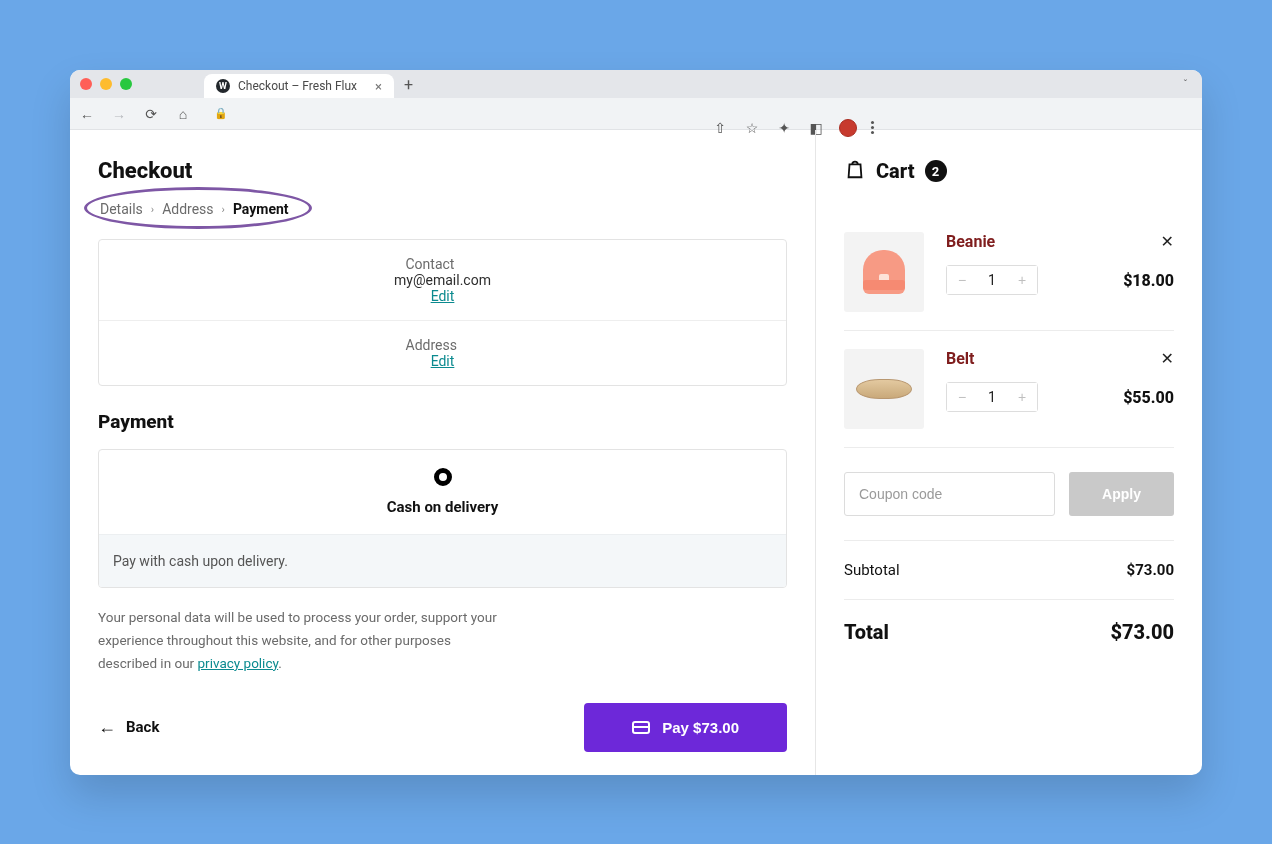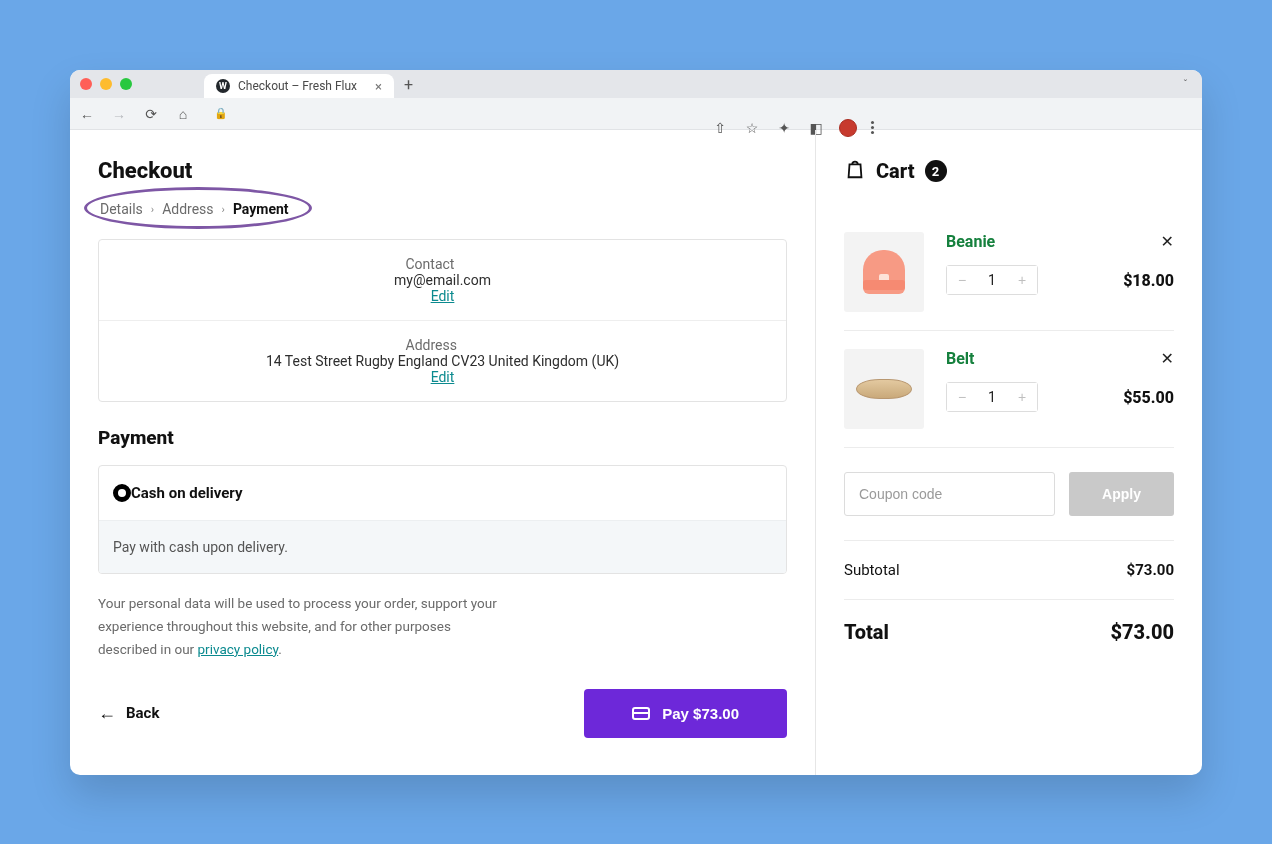--- a/index.html
+++ b/index.html
@@ -93,21 +93,21 @@
   .summary-row {
     display:flex; align-items:center; padding:16px 16px;
     font-size:14px; color:#5f5f5f;flex-direction:column;
   }
   .summary-row + .summary-row { border-top:1px solid #eee;}
   .summary-row .lbl { width: 74px; color:#6c6c6c;}
   .summary-row .val { flex:1; color:#2e2e2e;}
   .summary-row .edit { color:#0b8a8f; text-decoration:underline; font-size:14px; }
   h2 { font-size:19px; font-weight:800; color:#111; margin: 4px 0 16px 0;}
   .pay-box { border:1px solid #e3e3e3; border-radius:4px; overflow:hidden; }
-  .pay-opt { display:flex; align-items:center; gap:0; padding:18px 14px; font-size:15px; font-weight:700; color:#111;}
+  .pay-opt { display:flex; align-items:center; gap:12px; padding:18px 14px; font-size:15px; font-weight:700; color:#111;flex-direction:column;}
   .radio { width:18px;height:18px;border-radius:50%; border:5px solid #000; background:#fff; flex-shrink:0;}
   .pay-desc { background:#f4f7f9; padding:18px 14px; font-size:14px; color:#555; border-top:1px solid #eceff1;}
   .privacy { font-size:13.5px; color:#6b6b6b; line-height:1.7; margin-top:18px; max-width: 400px;}
   .privacy a { color:#0b8a8f; text-decoration:underline;}
   .actions { display:flex; align-items:center; margin-top: 28px;}
   .back { display:flex; align-items:center; gap:10px; font-size:15px; font-weight:700; color:#111;}
   .back .arr { font-size:18px; line-height:1;}
   .paybtn {
     margin-left:auto;
     background:#6d28d9; color:#fff;
@@ -122,21 +122,21 @@
   
   .cart-head { display:flex; align-items:center; gap:10px; margin-bottom: 30px;}
   .bag-ico svg { width:22px;height:22px; }
   .cart-head h3 { font-size:20px; font-weight:800; color:#111;}
   .cart-count { width:22px;height:22px;border-radius:50%;background:#111;color:#fff;font-size:13px;font-weight:700;display:flex;align-items:center;justify-content:center;}
   .cart-item { display:flex; align-items:flex-start; padding: 18px 0; border-bottom:1px solid #ececec; }
   .cart-item:first-of-type { padding-top: 10px;}
   .thumb { width:80px;height:80px;background:#f3f3f3;border-radius:3px; margin-right:22px; display:flex;align-items:center;justify-content:center; }
   .item-body { flex:1; display:flex; flex-direction:column; gap:14px;}
   .item-top { display:flex; align-items:flex-start;}
-  .item-name { font-size:16px; font-weight:700; color:#15803d;}
+  .item-name { font-size:16px; font-weight:700; color:#7f1d1d;}
   .remove { margin-left:auto; font-size:16px; color:#222; background:none; border:none;}
   .item-bottom { display:flex; align-items:center;}
   .qty { display:flex; align-items:center; border:1px solid #ddd; border-radius:3px; height:30px;}
   .qty button { width:30px;height:28px;background:#fff;border:none;color:#bfbfbf;font-size:14px; }
   .qty .n { width:30px; text-align:center; font-size:14px; color:#222;}
   .price { margin-left:auto; font-weight:800; font-size:16px; color:#111;}
   .coupon-row { display:flex; gap:14px; padding: 24px 0; border-bottom:1px solid #ececec;}
   .coupon-row input {
     flex:1; height:44px; border:1px solid #dcdcdc; border-radius:3px;
     padding:0 14px; font-size:14px; color:#555;
@@ -219,21 +219,20 @@
       </div>
 
       <div class="summary-box">
         <div class="summary-row">
           <span class="lbl">Contact</span>
           <span class="val">my@email.com</span>
           <a href="#" class="edit">Edit</a>
         </div>
         <div class="summary-row">
           <span class="lbl">Address</span>
-          <span class="val">14 Test Street Rugby England CV23 United Kingdom (UK)</span>
           <a href="#" class="edit">Edit</a>
         </div>
       </div>
 
       <h2>Payment</h2>
 
       <div class="pay-box">
         <div class="pay-opt">
           <span class="radio"></span>
           <span>Cash on delivery</span>

